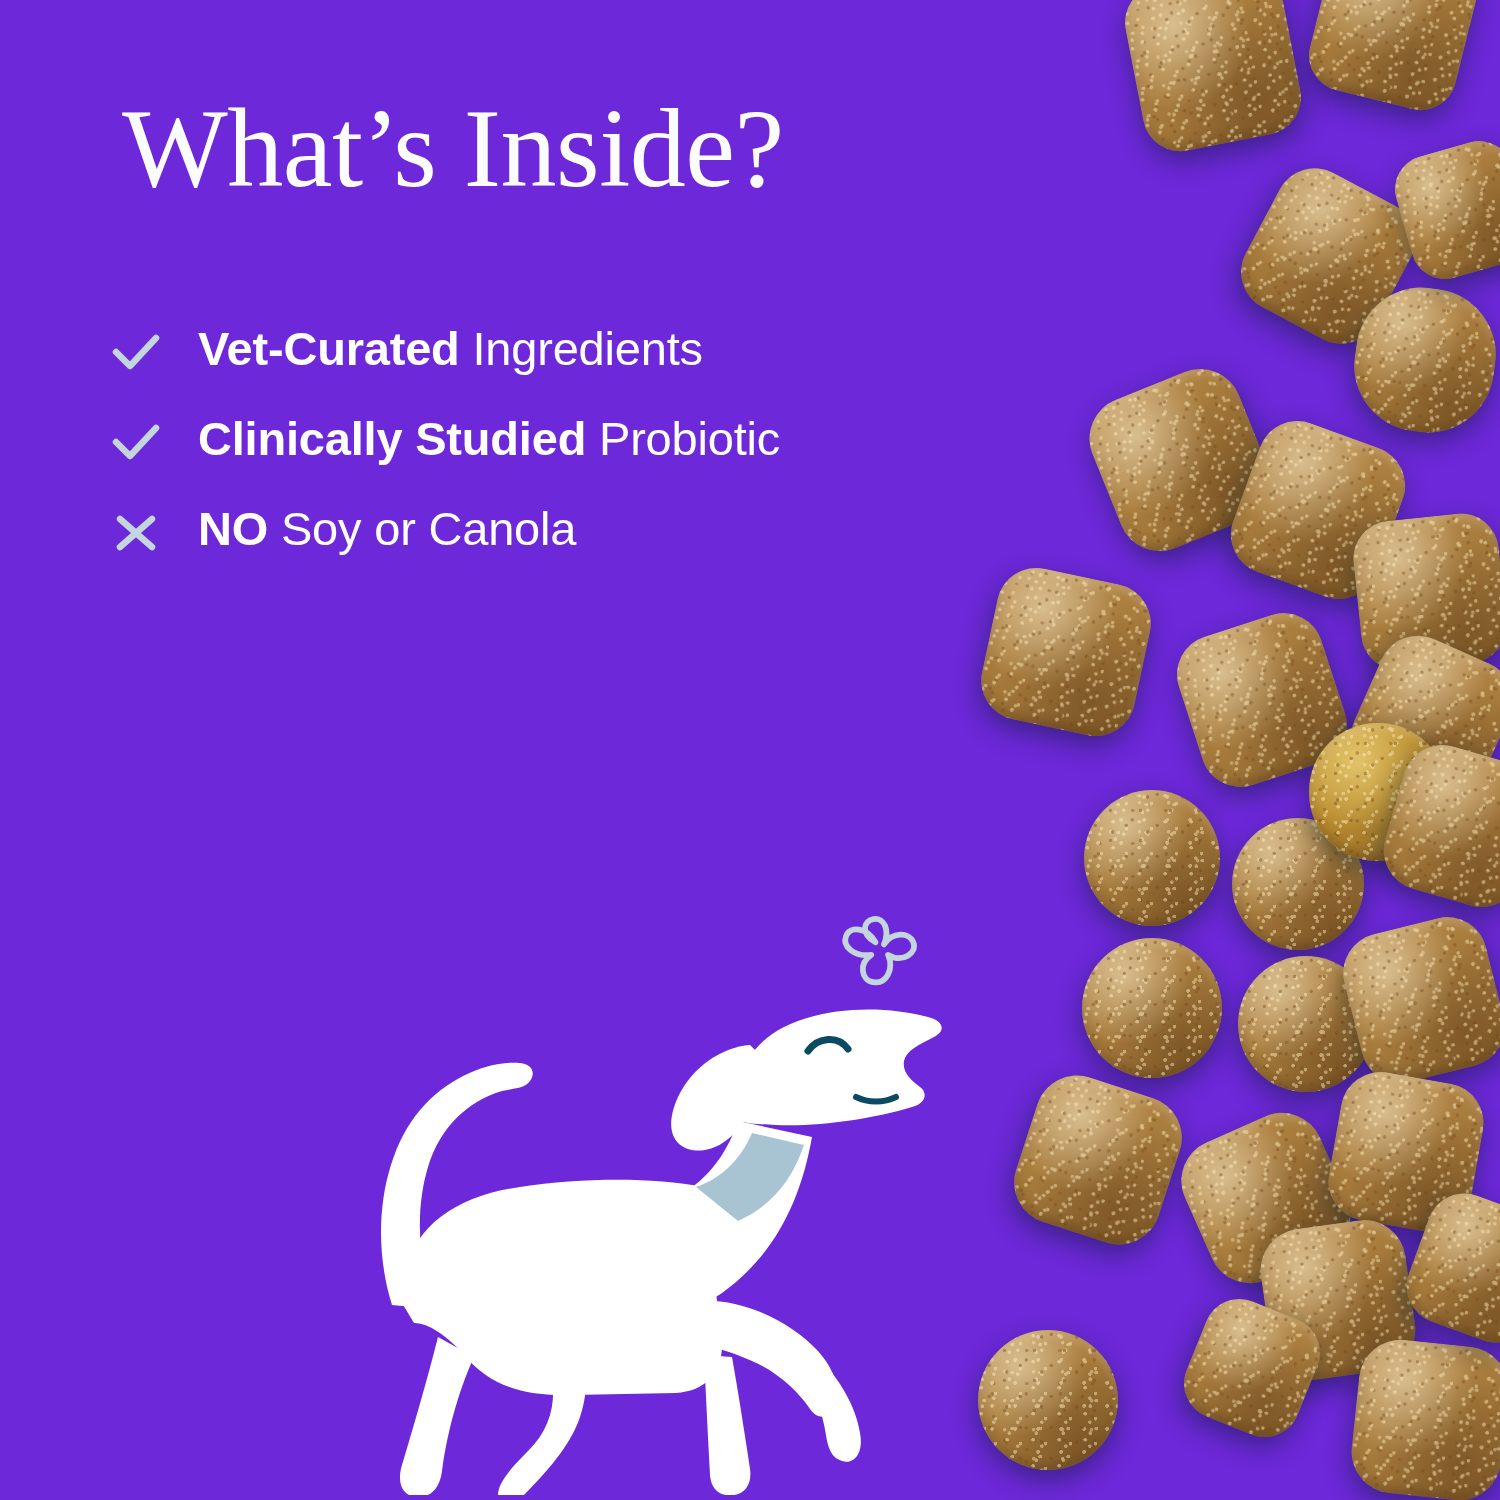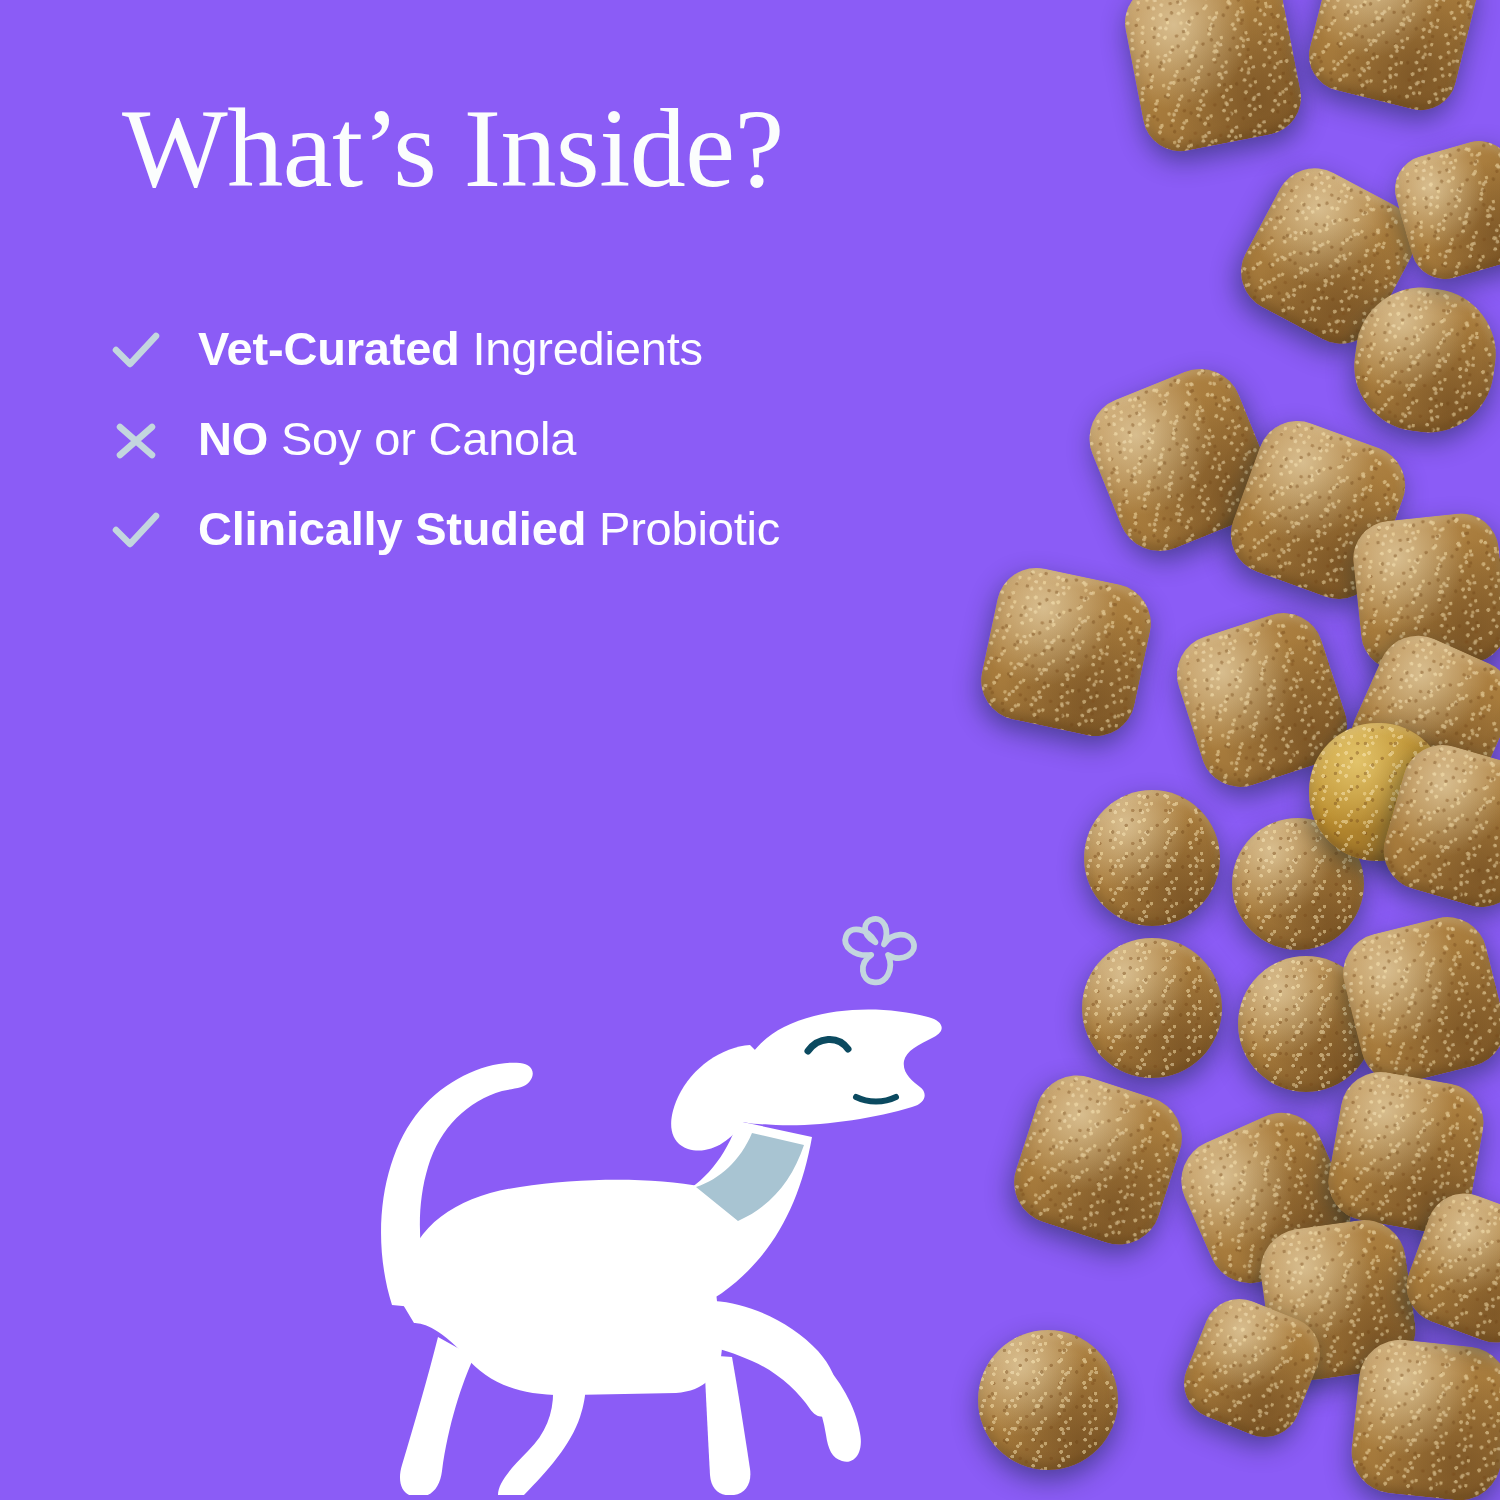--- a/index.html
+++ b/index.html
@@ -7,21 +7,21 @@
     margin: 0;
     padding: 0;
     background: #ffffff;
   }
   #stage {
     position: relative;
     width: 1500px;
     height: 1500px;
     overflow: hidden;
     font-family: "Liberation Sans", sans-serif;
-    background: #8b5cf6;
+    background: #6d28d9;
     text-decoration: underline;
   }
 
   
   #title {
     position: absolute;
     left: 122px;
     top: 92px;
     font-family: "Liberation Serif", serif;
     font-weight: 400;
@@ -34,21 +34,21 @@
 
   
   #feature-list {
     position: absolute;
     left: 108px;
     top: 318px;
     width: 1030px;
   }
   .feature-row {
     display: flex;
-    align-items: center;
+    align-items: flex-end;
     margin-bottom: 27px;
   }
   .feature-icon {
     flex: 0 0 auto;
     width: 56px;
     height: 56px;
     margin-right: 34px;
     margin-top: 4px;
   }
   .feature-icon svg { display: block; width: 100%; height: 100%; }
@@ -161,33 +161,33 @@
           <path d="M8 27 L22 41 L48 13" fill="none" stroke="#c3d6de" stroke-width="6.5" stroke-linecap="round" stroke-linejoin="round"></path>
         </svg>
       </span>
       <span class="feature-text"><span class="strong">Vet-Curated</span><span> Ingredients</span></span>
     </div>
 
 
     <div class="feature-row">
       <span class="feature-icon">
         <svg viewBox="0 0 56 56" aria-hidden="true">
+          <path d="M8 27 L22 41 L48 13" fill="none" stroke="#c3d6de" stroke-width="6.5" stroke-linecap="round" stroke-linejoin="round"></path>
+        </svg>
+      </span>
+      <span class="feature-text"><span class="strong">Clinically Studied</span><span> Probiotic</span></span>
+    </div>
+
+    <div class="feature-row">
+      <span class="feature-icon">
+        <svg viewBox="0 0 56 56" aria-hidden="true">
           <path d="M12 14 L44 42 M44 14 L12 42" fill="none" stroke="#c3d6de" stroke-width="6.5" stroke-linecap="round"></path>
         </svg>
       </span>
       <span class="feature-text"><span class="strong">NO</span><span> Soy or Canola</span></span>
-    </div>
-
-    <div class="feature-row">
-      <span class="feature-icon">
-        <svg viewBox="0 0 56 56" aria-hidden="true">
-          <path d="M8 27 L22 41 L48 13" fill="none" stroke="#c3d6de" stroke-width="6.5" stroke-linecap="round" stroke-linejoin="round"></path>
-        </svg>
-      </span>
-      <span class="feature-text"><span class="strong">Clinically Studied</span><span> Probiotic</span></span>
     </div>
 
 
 
   </div>
 
   <div id="dog-illustration">
     <svg viewBox="0 0 700 590" aria-hidden="true">
       <g>
 

